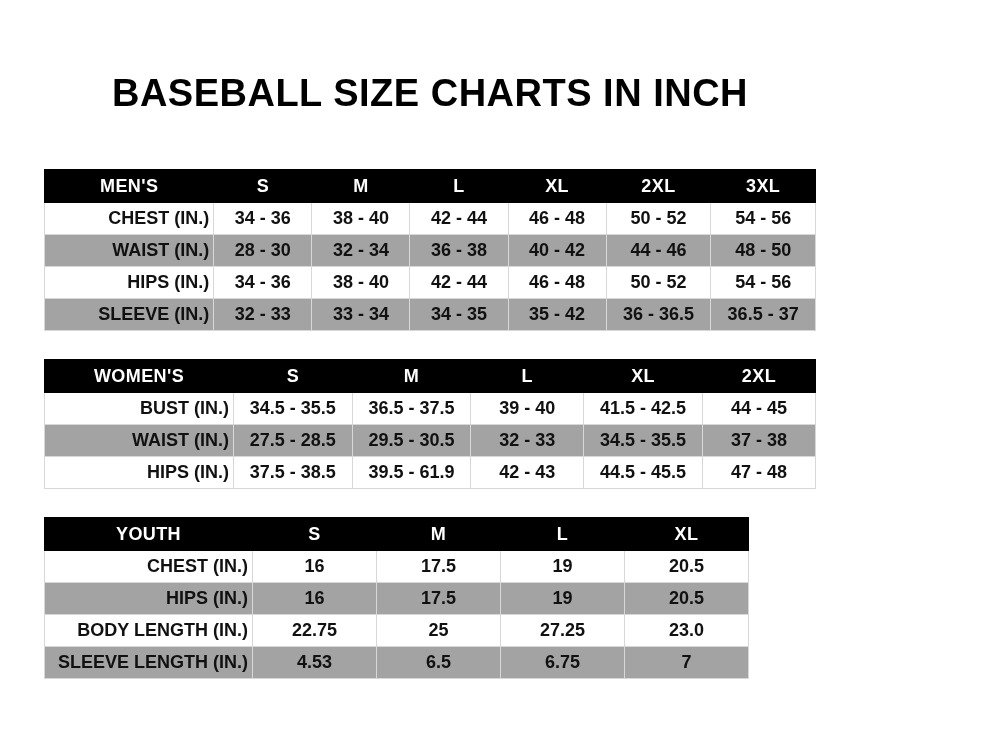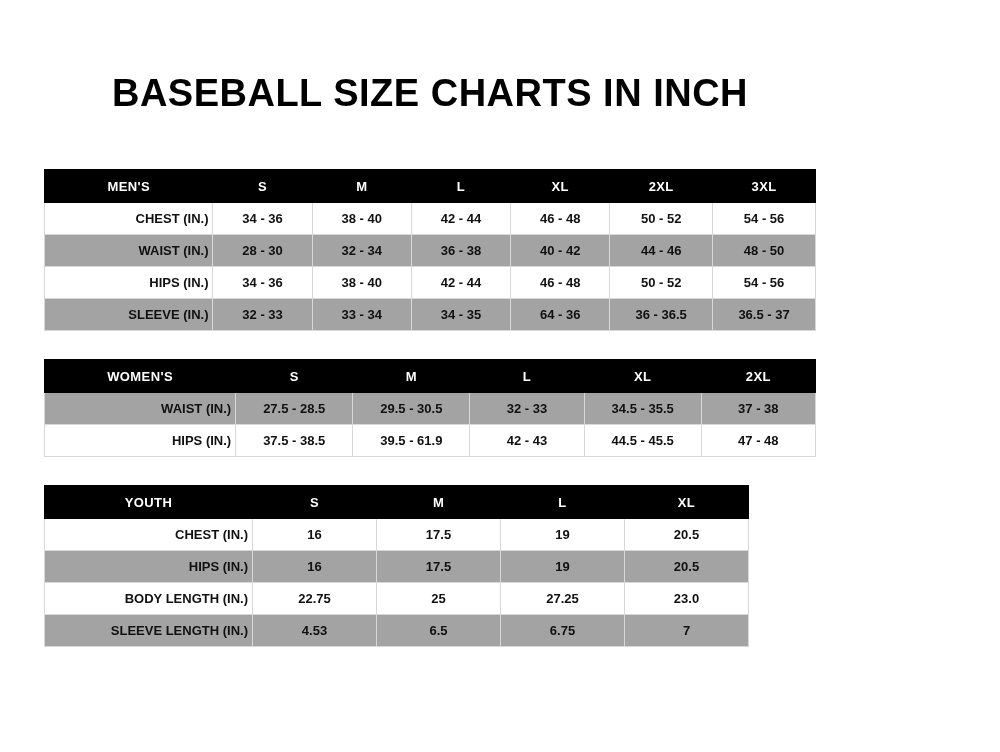--- a/index.html
+++ b/index.html
@@ -31,21 +31,21 @@
     font-family: "Liberation Sans", sans-serif;
   }
   .charts {
     margin-top: 54px;
     padding-left: 44px;
     padding-right: 44px;
   }
   table.size-table {
     border-collapse: collapse;
     table-layout: fixed;
-    font-size: 13px;
+    font-size: 18px;
     font-weight: bold;
     color: #111111;
   }
   table.size-table td, table.size-table th {
     border: 1px solid #d8d8d8;
     text-align: center;
     height: 31px;
     padding: 0 4px;
     white-space: nowrap;
     font-weight: bold;
@@ -135,21 +135,21 @@
             <td>42 - 44</td>
             <td>46 - 48</td>
             <td>50 - 52</td>
             <td>54 - 56</td>
           </tr>
           <tr class="alt">
             <td class="rowlabel">SLEEVE (IN.)</td>
             <td>32 - 33</td>
             <td>33 - 34</td>
             <td>34 - 35</td>
-            <td>64 - 36</td>
+            <td>35 - 42</td>
             <td>36 - 36.5</td>
             <td>36.5 - 37</td>
           </tr>
         </tbody>
       </table>
     </div>
 
     <div class="table-block">
       <table class="size-table women">
         <colgroup>
@@ -164,20 +164,28 @@
           <tr>
             <th class="label-head">WOMEN'S</th>
             <th>S</th>
             <th>M</th>
             <th>L</th>
             <th>XL</th>
             <th>2XL</th>
           </tr>
         </thead>
         <tbody>
+          <tr>
+            <td class="rowlabel">BUST (IN.)</td>
+            <td>34.5 - 35.5</td>
+            <td>36.5 - 37.5</td>
+            <td>39 - 40</td>
+            <td>41.5 - 42.5</td>
+            <td>44 - 45</td>
+          </tr>
           <tr class="alt">
             <td class="rowlabel">WAIST (IN.)</td>
             <td>27.5 - 28.5</td>
             <td>29.5 - 30.5</td>
             <td>32 - 33</td>
             <td>34.5 - 35.5</td>
             <td>37 - 38</td>
           </tr>
           <tr>
             <td class="rowlabel">HIPS (IN.)</td>

